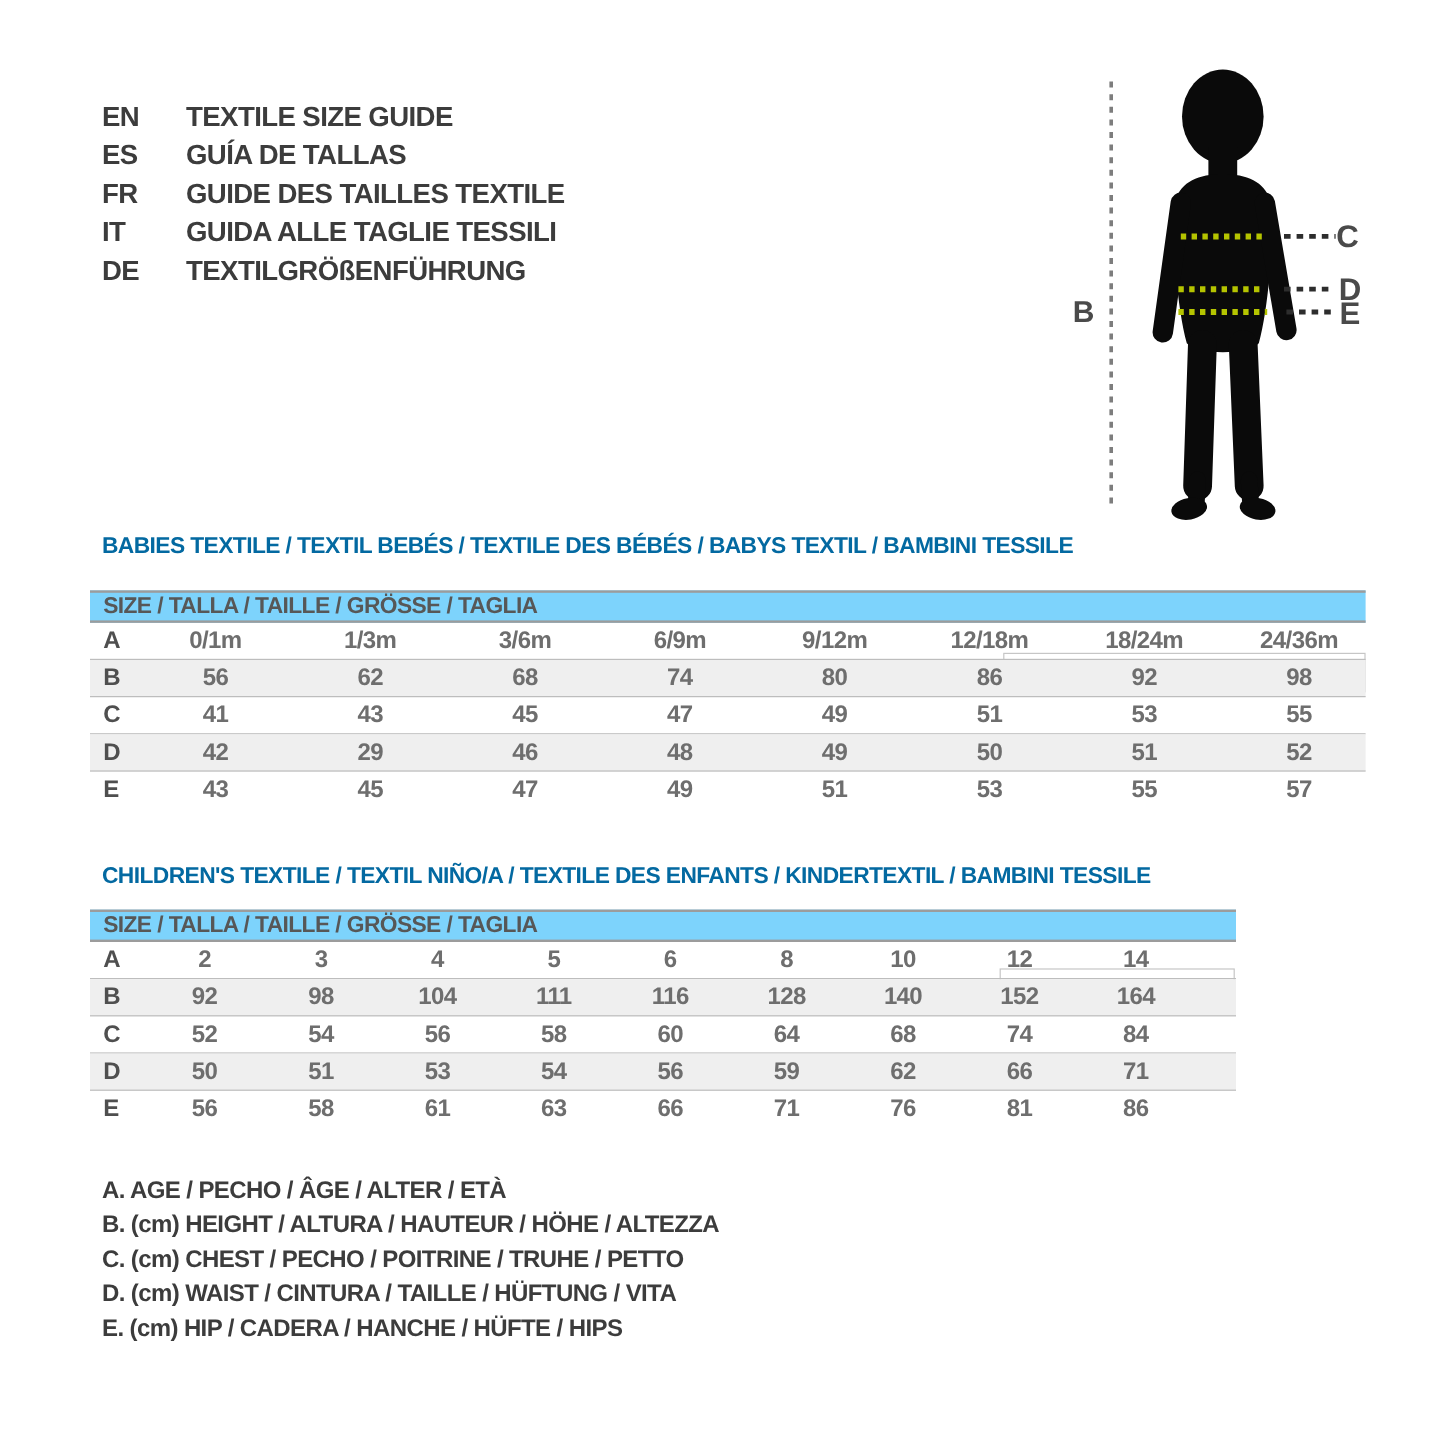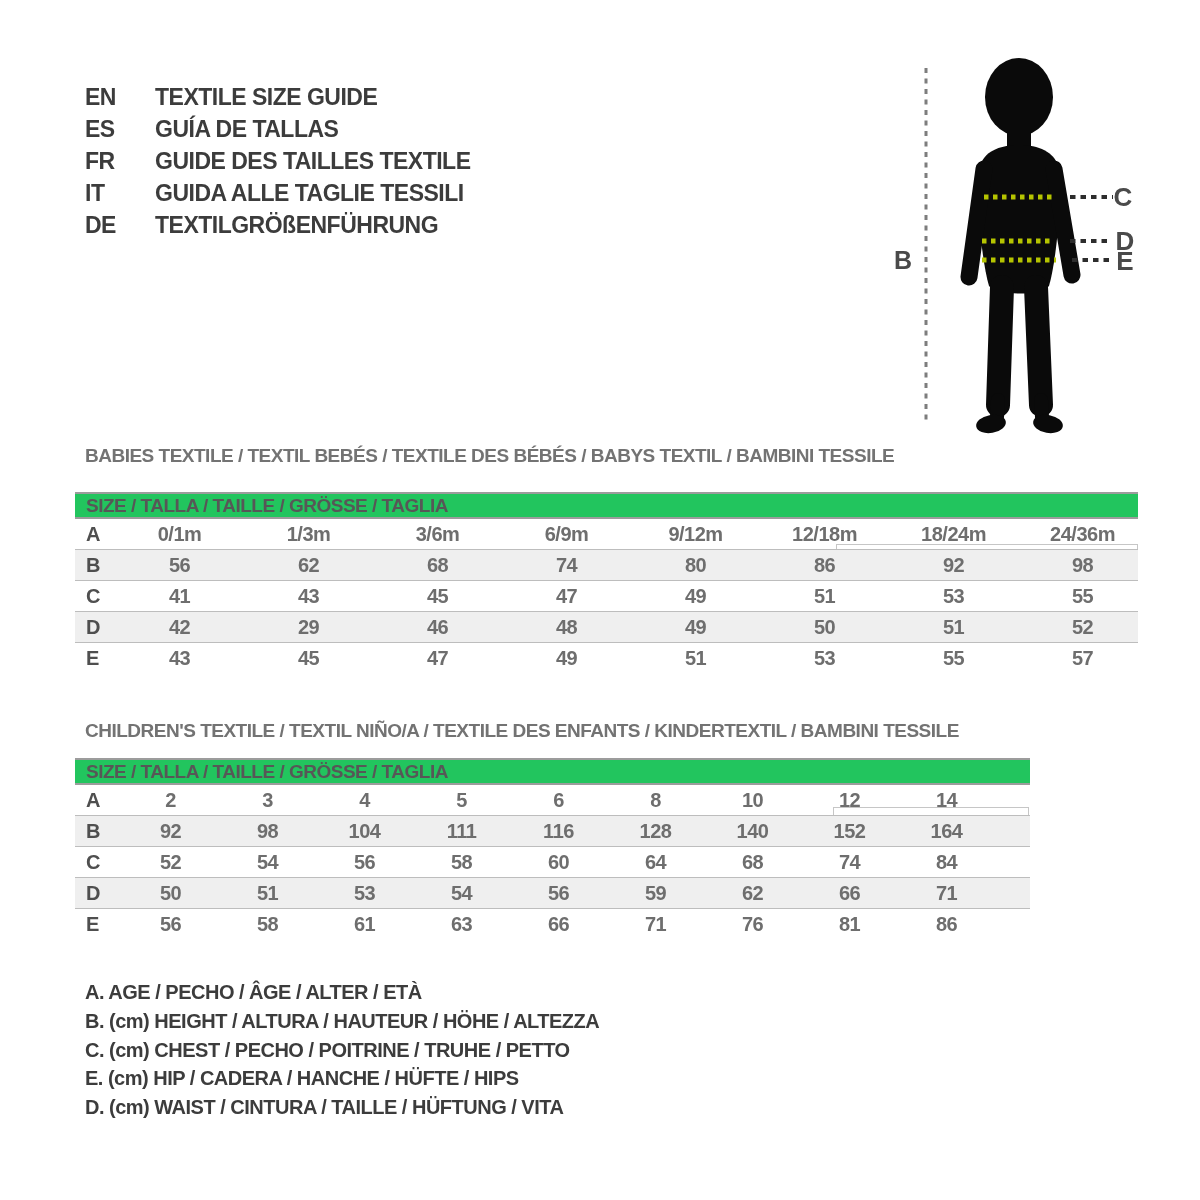--- a/index.html
+++ b/index.html
@@ -17,29 +17,29 @@
   .figure-area{position:absolute;left:880px;top:50px;width:290px;height:400px;}
   .figure-area svg{position:absolute;left:0;top:0;}
   .fig-label{position:absolute;font-size:26px;color:#4a4a4a;width:30px;
     text-align:center;line-height:26px;}
   .fig-label-b{left:8px;top:197px;font-size:25px;}
   .fig-label-c{left:228px;top:134px;}
   .fig-label-d{left:230px;top:178px;}
   .fig-label-e{left:230px;top:198px;}
   
   .section-title{position:absolute;left:85px;font-size:19px;line-height:20px;
-    letter-spacing:-0.5px;color:#737373;white-space:nowrap;}
+    letter-spacing:-0.5px;color:#0369a1;white-space:nowrap;}
   #babies-title{top:446px;}
   #children-title{top:721px;}
   
   .size-table{position:absolute;left:75px;}
   #babies-table{top:492px;width:1063px;}
   #children-table{top:758px;width:955px;}
   .tbl-header{position:relative;z-index:0;height:23px;line-height:23px;
-    background:#22c55e;border-top:2px solid #9c9c9c;border-bottom:2px solid #9c9c9c;
+    background:#7dd3fc;border-top:2px solid #9c9c9c;border-bottom:2px solid #9c9c9c;
     font-size:19px;color:#575757;padding-left:11px;letter-spacing:-0.5px;}
   .t-body{position:relative;}
   .t-row{position:relative;z-index:2;display:flex;height:30px;line-height:30px;
     border-bottom:1px solid #bdbdbd;font-size:20px;color:#6e6e6e;
     letter-spacing:-0.5px;}
   .t-row:last-child{border-bottom:none;}
   .t-row.zebra{background:#efefef;}
   .t-label{padding-left:11px;color:#4f4f4f;}
   #babies-table .t-label{flex:0 0 29px;}
   #children-table .t-label{flex:0 0 36px;}
@@ -244,15 +244,15 @@
         <span class="t-cell">81</span>
         <span class="t-cell">86</span>
       </div>
     </div>
 </div>
 
 <div class="legend-block" id="legend-block">
     <div class="legend-line">A. AGE / PECHO / ÂGE / ALTER / ETÀ</div>
     <div class="legend-line">B. (cm) HEIGHT / ALTURA / HAUTEUR / HÖHE / ALTEZZA</div>
     <div class="legend-line">C. (cm) CHEST / PECHO / POITRINE / TRUHE / PETTO</div>
+    <div class="legend-line">D. (cm) WAIST / CINTURA / TAILLE / HÜFTUNG / VITA</div>
     <div class="legend-line">E. (cm) HIP / CADERA / HANCHE / HÜFTE / HIPS</div>
-    <div class="legend-line">D. (cm) WAIST / CINTURA / TAILLE / HÜFTUNG / VITA</div>
   </div>
 
 </body></html>

